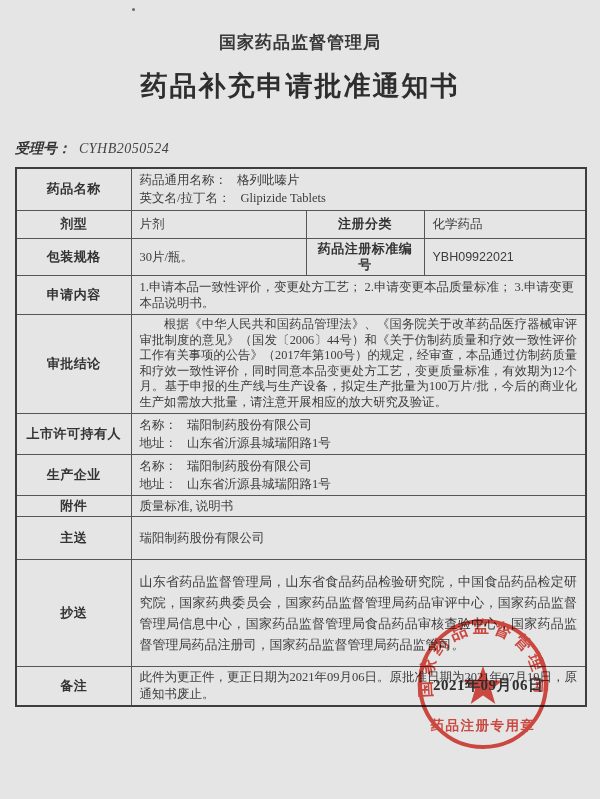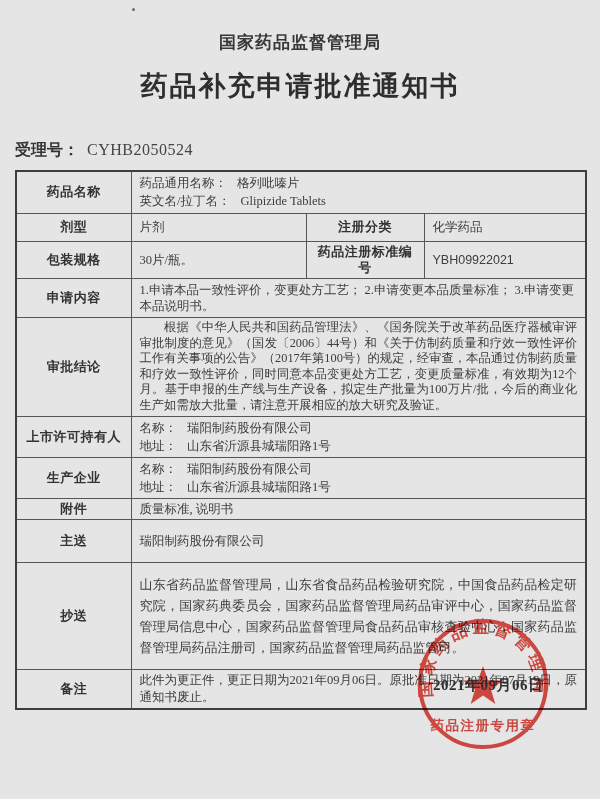--- a/index.html
+++ b/index.html
@@ -29,21 +29,22 @@
     margin-top: 14px;
     text-align: center;
     font-size: 27px;
     font-weight: 600;
     letter-spacing: 2px;
     color: #2e2e2e;
   }
   .meta-row {
     margin: 22px 15px 0 15px;
     display: flex;
-    font-size: 16px;
+    font-size: 14px;
+    font-style: italic;
   }
   .meta-item { display: flex; align-items: baseline; }
   .meta-item.second { margin-left: 168px; }
   .meta-label { font-weight: 700; color: #333; }
   .meta-value { margin-left: 8px; font-family: "Liberation Serif", serif; color: #444; letter-spacing: .5px; margin-top: 15px; }
 
   table.doc-table {
     margin: 9px 0 0 15px;
     width: 570px;
     border-collapse: collapse;

